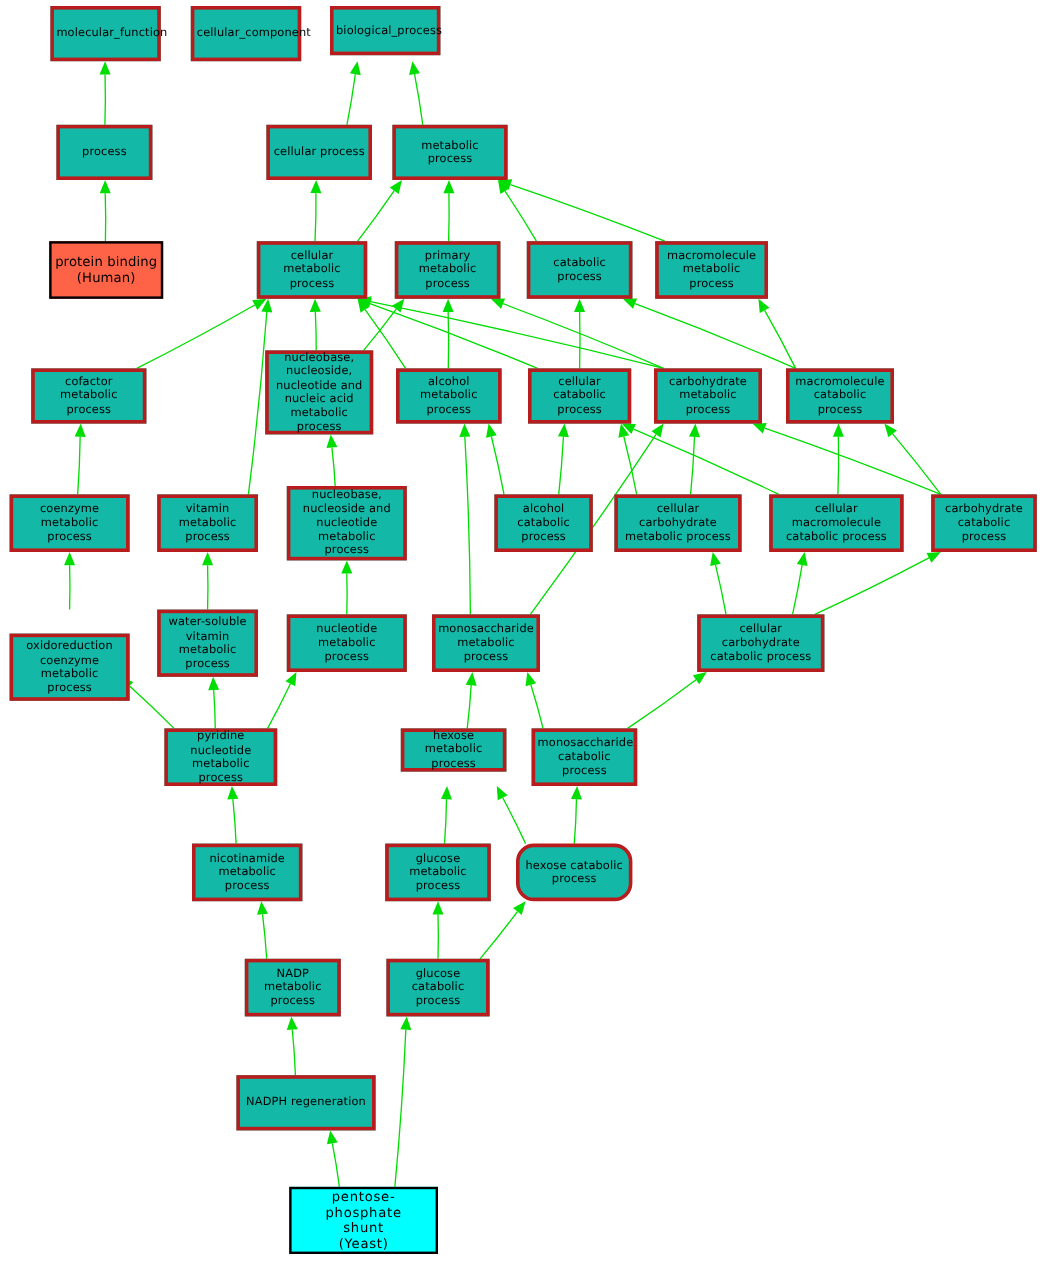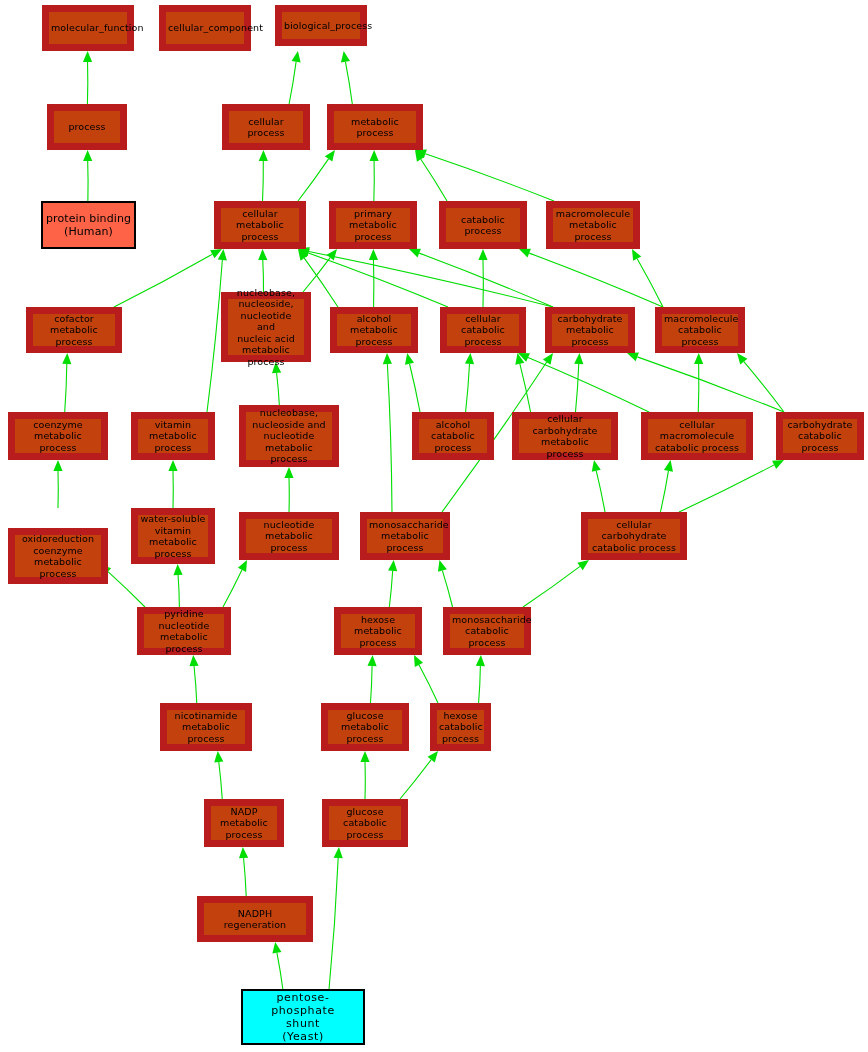--- a/index.html
+++ b/index.html
@@ -19,22 +19,22 @@
     position: absolute;
     left: 0;
     top: 0;
     width: 868px;
     height: 1052px;
     pointer-events: none;
   }
   .node {
     position: absolute;
     box-sizing: border-box;
-    border: 7px solid #b91c1c;
-    background: #c2410c;
+    border: 3px solid #b91c1c;
+    background: #14b8a6;
     display: flex;
     align-items: center;
     justify-content: center;
     text-align: center;
     font-size: 9.5px;
     line-height: 11.5px;
     color: #000000;
     letter-spacing: 0.1px;
     z-index: 2;
     padding: 1px 2px;
@@ -364,33 +364,33 @@
       </div>
       <div class="node" style="left: 360px; top: 512px; width: 90px; height: 48px;">
         <span class="label">monosaccharide<br>metabolic process</span>
       </div>
       <div class="node" style="left: 581px; top: 512px; width: 106px; height: 48px;">
         <span class="label">cellular carbohydrate<br>catabolic process</span>
       </div>
       <div class="node" style="left: 137px; top: 607px; width: 94px; height: 48px;">
         <span class="label">pyridine nucleotide<br>metabolic process</span>
       </div>
-      <div class="node" style="left: 334px; top: 607px; width: 88px; height: 48px; justify-content: center;">
+      <div class="node" style="left: 334px; top: 607px; width: 88px; height: 36px; justify-content: center;">
         <span class="label">hexose metabolic<br>process</span>
       </div>
       <div class="node" style="left: 443px; top: 607px; width: 88px; height: 48px;">
         <span class="label">monosaccharide<br>catabolic process</span>
       </div>
       <div class="node" style="left: 160px; top: 703px; width: 92px; height: 48px;">
         <span class="label">nicotinamide<br>metabolic process</span>
       </div>
       <div class="node" style="left: 321px; top: 703px; width: 88px; height: 48px;">
         <span class="label">glucose metabolic<br>process</span>
       </div>
-      <div class="node" style="left: 430px; top: 703px; width: 61px; height: 48px;">
+      <div class="node" style="left: 430px; top: 703px; width: 97px; height: 48px; border-radius: 15px;">
         <span class="label">hexose catabolic<br>process</span>
       </div>
       <div class="node" style="left: 204px; top: 799px; width: 80px; height: 48px;">
         <span class="label">NADP metabolic<br>process</span>
       </div>
       <div class="node" style="left: 322px; top: 799px; width: 86px; height: 48px;">
         <span class="label">glucose catabolic<br>process</span>
       </div>
       <div class="node" style="left: 197px; top: 896px; width: 116px; height: 46px;">
         <span class="label">NADPH regeneration</span>

